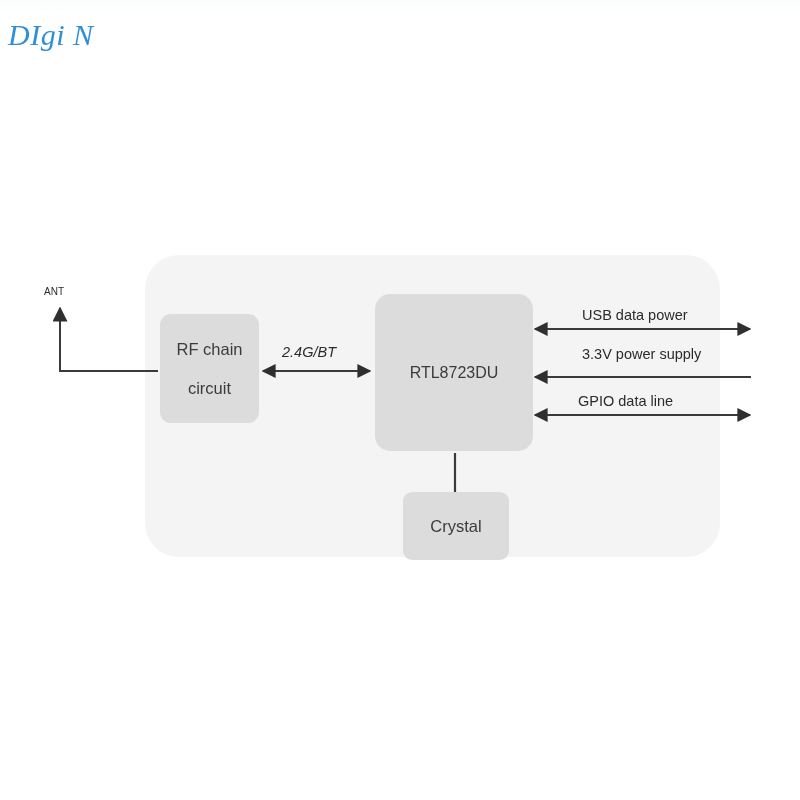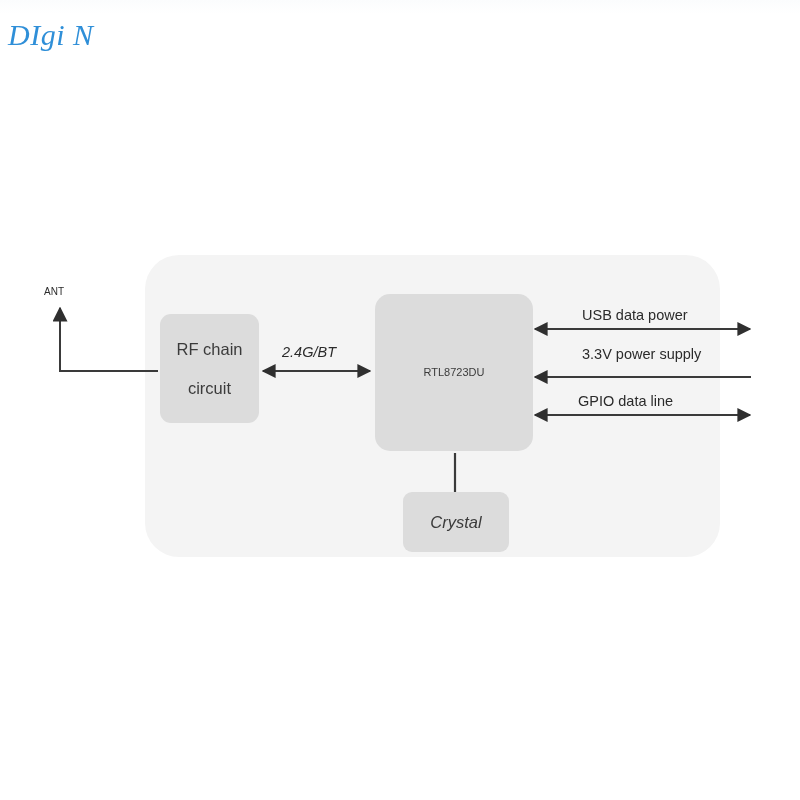--- a/index.html
+++ b/index.html
@@ -85,31 +85,30 @@
     padding: 16px 16px;
   }
   #block-rf .line { display: block; }
 
   #block-soc {
     left: 375px;
     top: 294px;
     width: 158px;
     height: 157px;
     border-radius: 15px;
-    font-size: 11px;
+    font-size: 16px;
   }
 
   #block-crystal {
     left: 403px;
     top: 492px;
     width: 106px;
-    height: 60px;
+    height: 68px;
     border-radius: 9px;
     font-size: 16.5px;
-    font-style: italic;
   }
 
   
   #wires {
     position: absolute;
     left: 0;
     top: 0;
     width: 800px;
     height: 800px;
     pointer-events: none;

